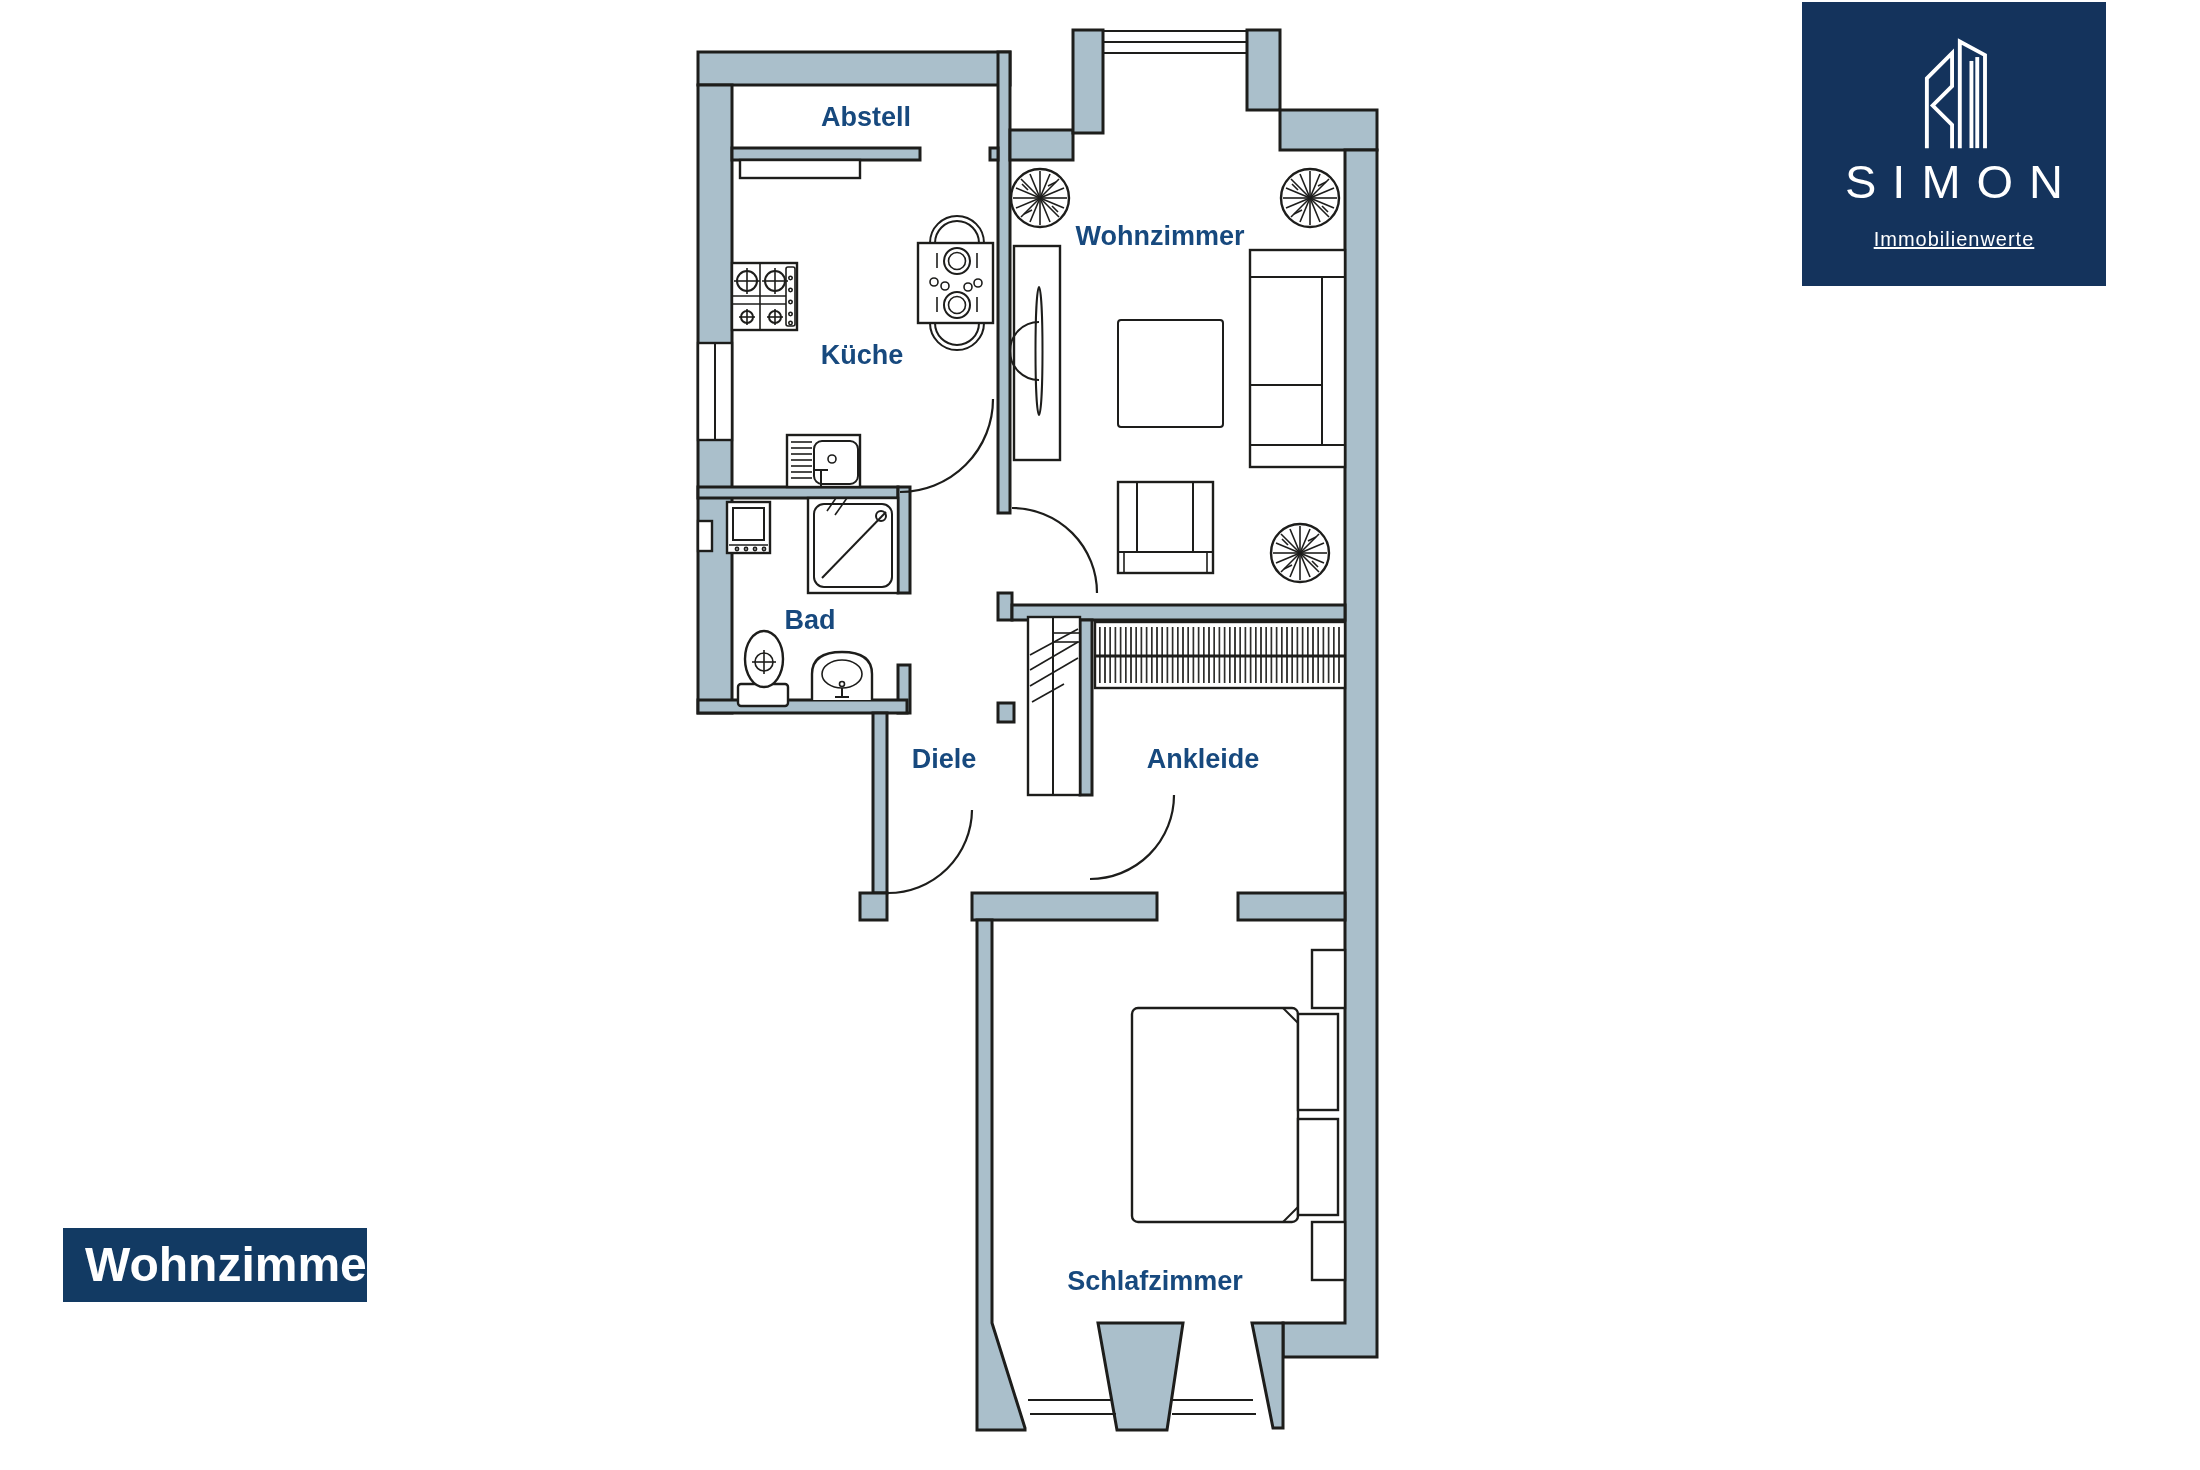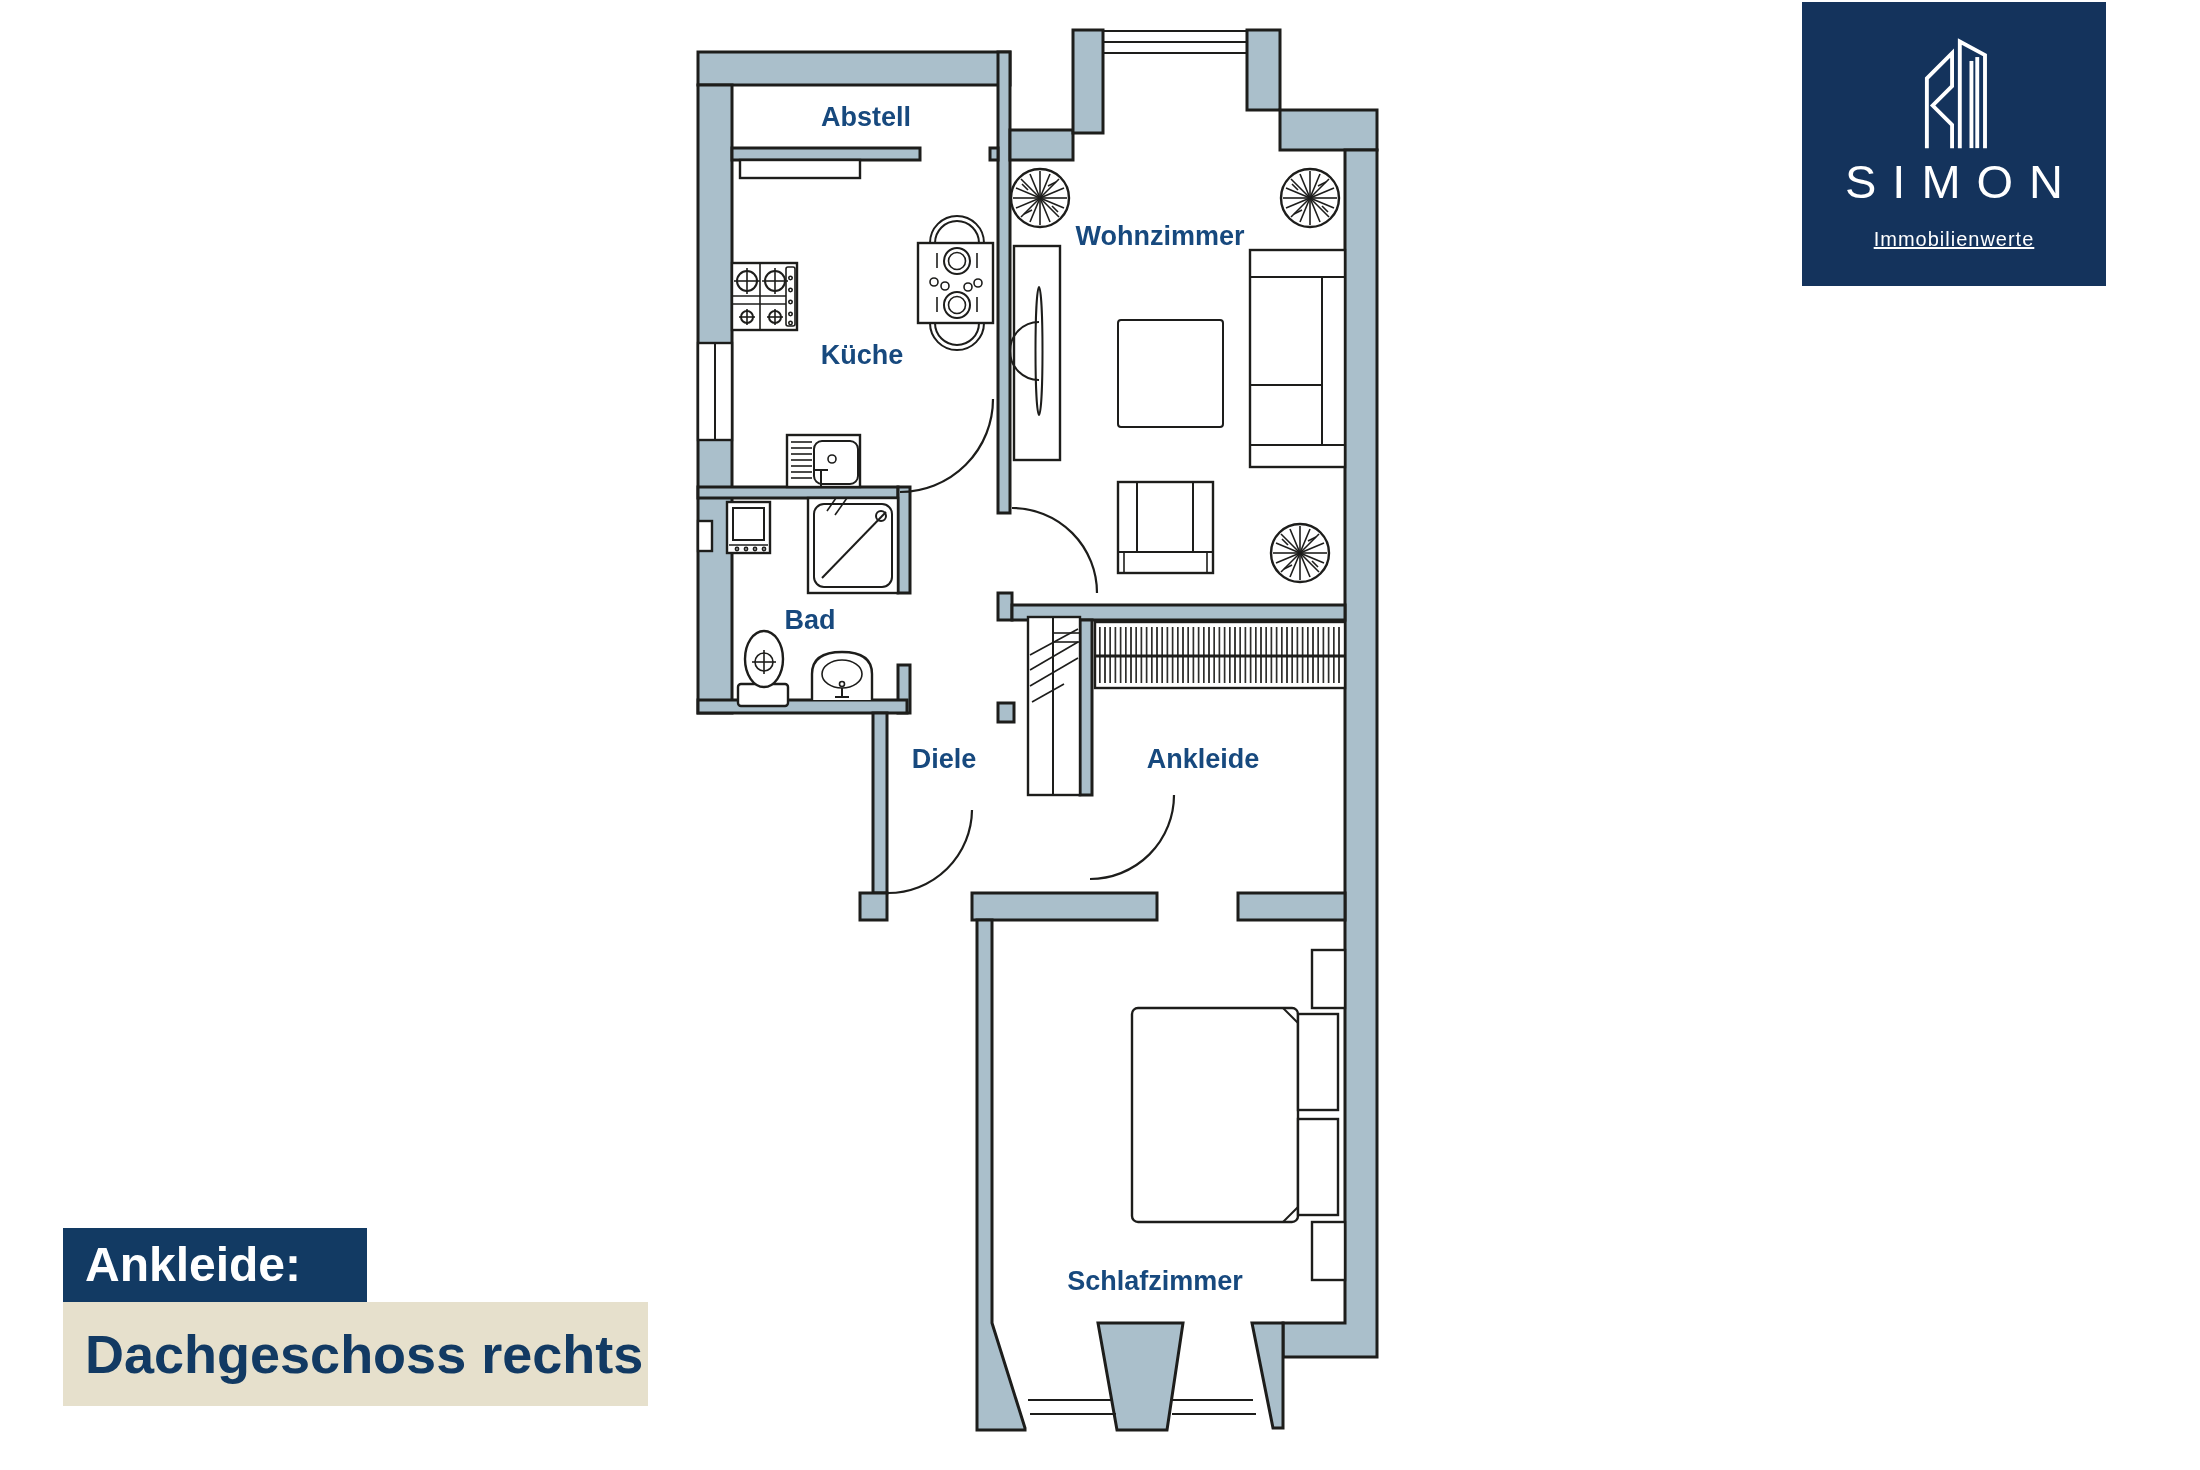--- a/index.html
+++ b/index.html
@@ -307,16 +307,15 @@
         <path d="M8 124 V52 L34 26 V60 L14 80 L34 100 V124"></path>
         <path d="M42 124 V14 L68 28 V124"></path>
         <path d="M54 124 V34"></path>
         <path d="M60 124 V30"></path>
       </g>
     </svg>
     <div class="logo-name">SIMON</div>
     <div class="logo-sub">Immobilienwerte</div>
   </div>
 
-  <div class="cap1">Ankleide:</div>
-  <div class="cap2">Dachgeschoss rechts</div>
+  <div class="cap1">Wohnzimmer:</div>
 
 </div>
 
 </body></html>

